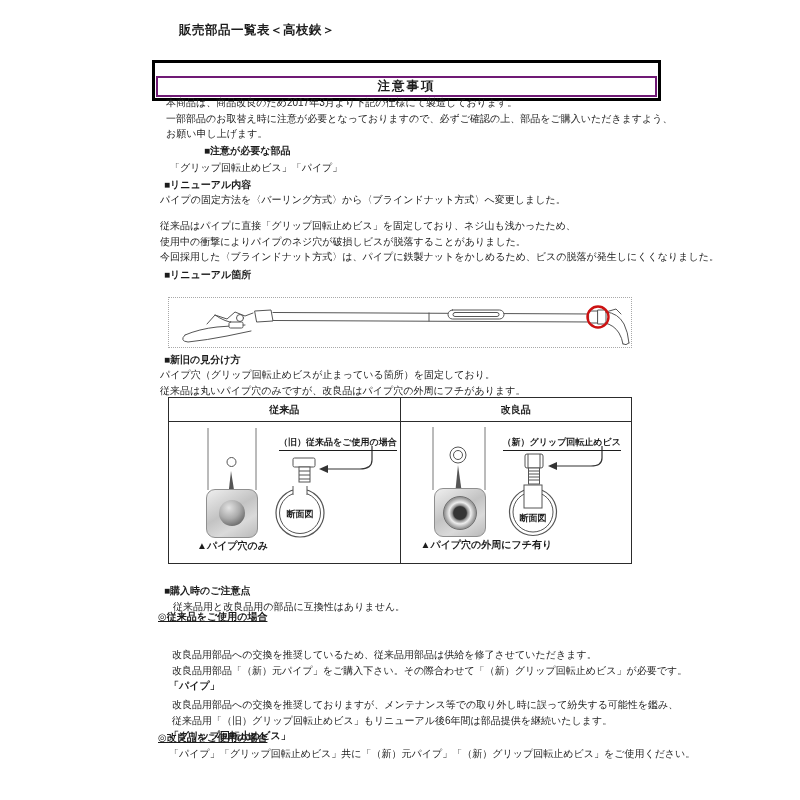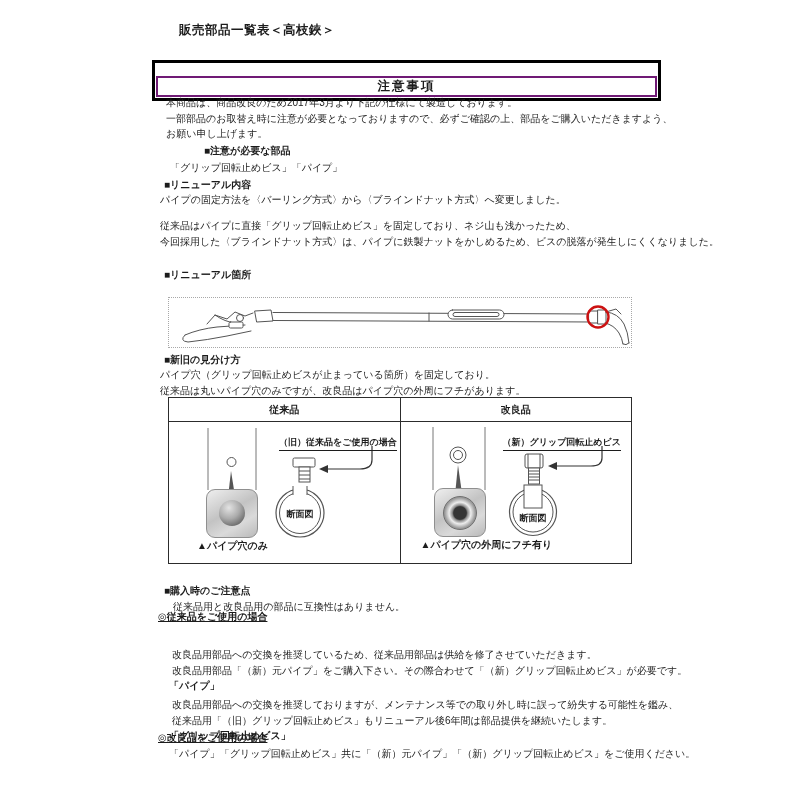--- a/index.html
+++ b/index.html
@@ -53,20 +53,21 @@
     <div>お願い申し上げます。</div>
   </div>
 
   <div class="abs h-sq" style="left:164px;top:144px;margin-left:40px;">■注意が必要な部品</div>
   <div class="abs body-txt" style="left:170px;top:160px;">「グリップ回転止めビス」「パイプ」</div>
 
   <div class="abs h-sq" style="left:164px;top:178px;">■リニューアル内容</div>
   <div class="abs body-txt" style="left:160px;top:192px;">パイプの固定方法を〈バーリング方式〉から〈ブラインドナット方式〉へ変更しました。</div>
   <div class="abs body-txt" style="left:160px;top:212px;margin-top:6px;">
     <div>従来品はパイプに直接「グリップ回転止めビス」を固定しており、ネジ山も浅かったため、</div>
+    <div>使用中の衝撃によりパイプのネジ穴が破損しビスが脱落することがありました。</div>
     <div>今回採用した〈ブラインドナット方式〉は、パイプに鉄製ナットをかしめるため、ビスの脱落が発生しにくくなりました。</div>
   </div>
 
   <div class="abs h-sq" style="left:164px;top:268px;">■リニューアル箇所</div>
 
   <div class="abs diagram-box" style="left:168px;top:297px;width:462px;height:49px;">
     <svg width="462" height="49" viewBox="0 0 462 49">
       <g stroke="#555" stroke-width="1" fill="none" stroke-linejoin="round" stroke-linecap="round">
 
         <path d="M16,37 Q10,43 19,44 Q38,42 58,38 L82,33"></path>

